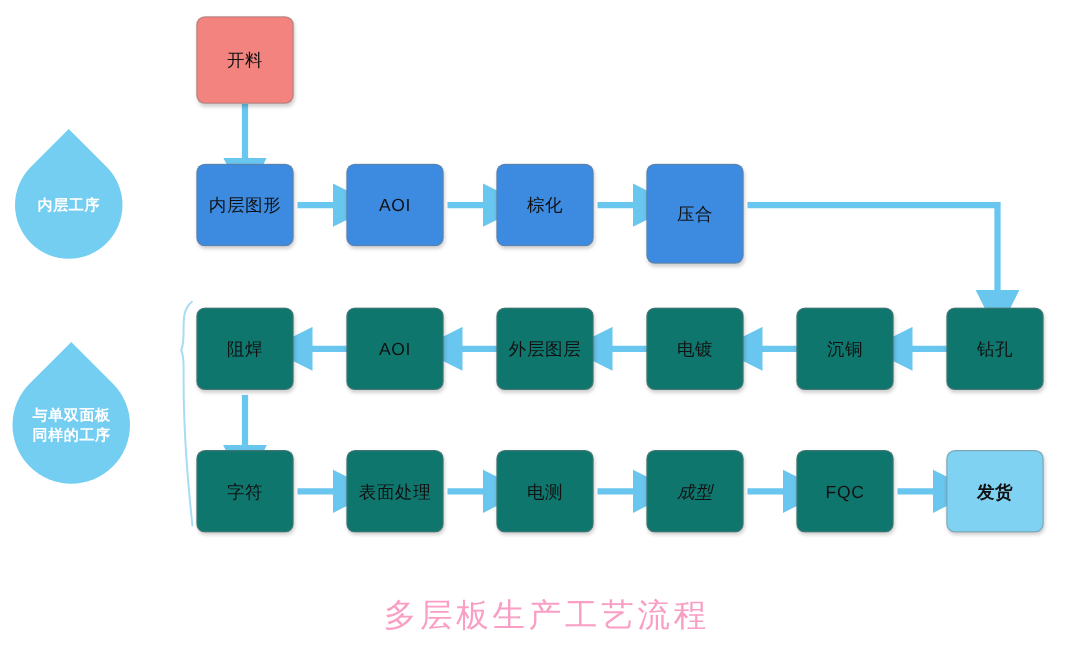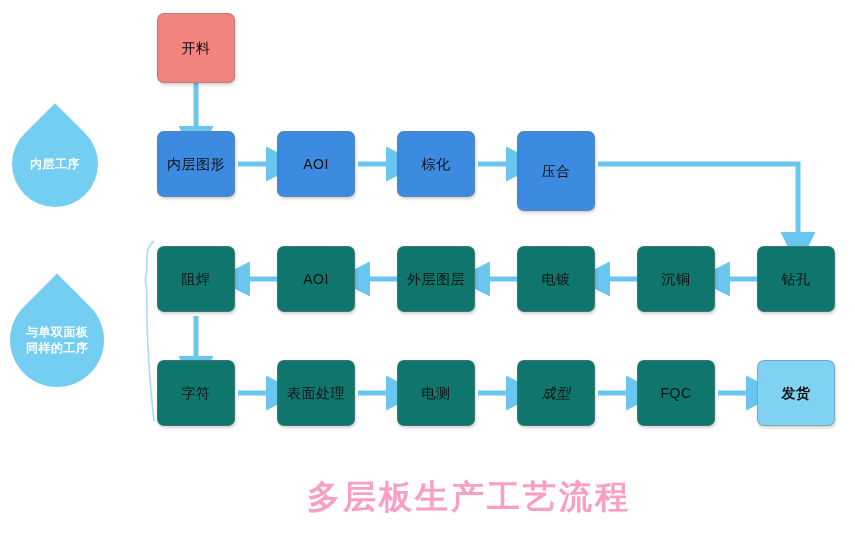--- a/index.html
+++ b/index.html
@@ -65,22 +65,22 @@
     user-select: none;
   }
   .teardrop > span {
     transform: rotate(45deg);
     display: block;
     white-space: pre-line;
   }
   .title {
     position: absolute;
     color: #F99EC4;
-    font-size: 33px;
-    font-weight: bold;
+    font-size: 26px;
+    font-weight: normal;
     letter-spacing: 3px;
     white-space: nowrap;
     user-select: none;
   }
 </style>
 </head>
 <body>
 
 <div id="canvas">
 

